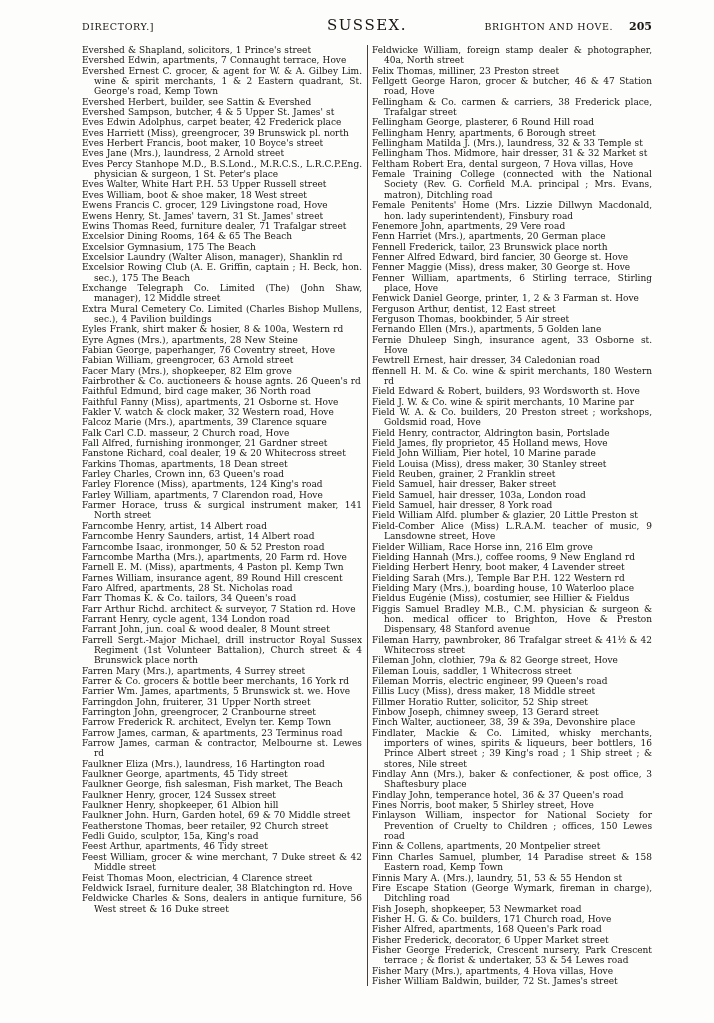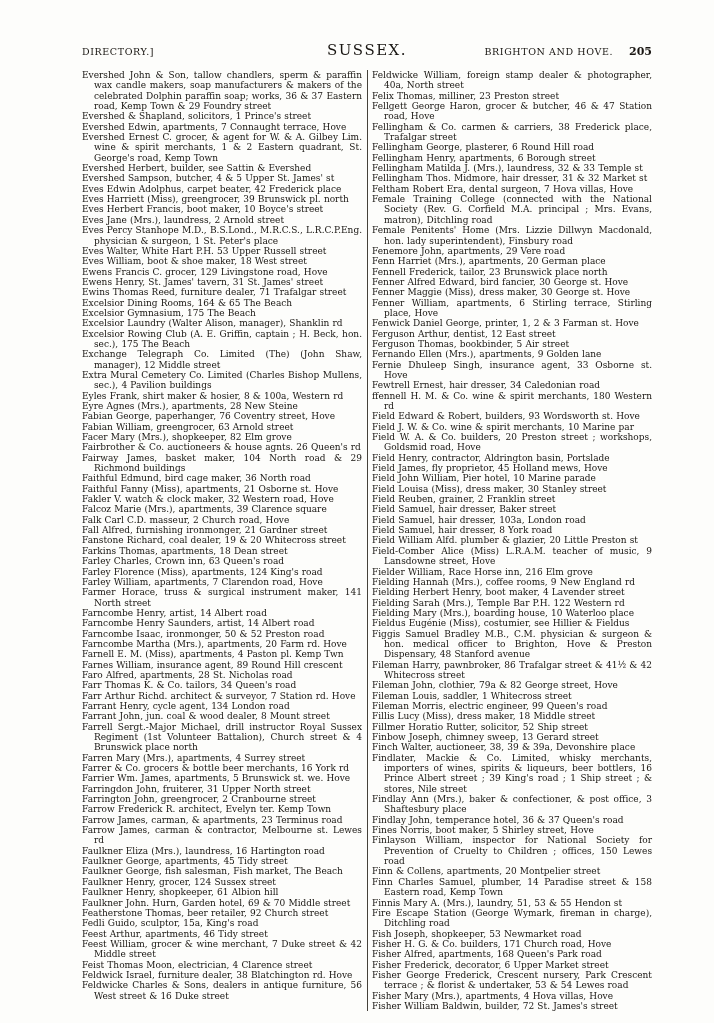--- a/index.html
+++ b/index.html
@@ -5,21 +5,21 @@
   html, body { margin: 0; padding: 0; background: #e8e8e6; }
   .page {
     position: relative;
     width: 714px;
     height: 1023px;
     margin: 0 auto;
     box-sizing: border-box;
     background: #fdfdfb;
     color: #181511;
     font-family: "DejaVu Serif", "Liberation Serif", serif;
-    padding: 41px 62px 16px 82px;
+    padding: 16px 62px 16px 82px;
     overflow: hidden;
   }
   .header {
     display: flex;
     align-items: baseline;
     margin-bottom: 11px;
   }
   .h-left {
     flex: 1;
     font-size: 9.5px;
@@ -73,21 +73,20 @@
 <body>
 
 <div class="page">
   <div class="header">
     <span class="h-left">DIRECTORY.]</span>
     <span class="h-center">SUSSEX.</span>
     <span class="h-right"><span>BRIGHTON AND HOVE.</span><span class="pagenum">205</span></span>
   </div>
   <div class="columns">
     <div class="col" id="col-left">
-        <p class="entry">Evershed John &amp; Son, tallow chandlers, sperm &amp; paraffin wax candle makers, soap manufacturers &amp; makers of the celebrated Dolphin paraffin soap; works, 36 &amp; 37 Eastern road, Kemp Town &amp; 29 Foundry street</p>
         <p class="entry">Evershed &amp; Shapland, solicitors, 1 Prince's street</p>
         <p class="entry">Evershed Edwin, apartments, 7 Connaught terrace, Hove</p>
         <p class="entry">Evershed Ernest C. grocer, &amp; agent for W. &amp; A. Gilbey Lim. wine &amp; spirit merchants, 1 &amp; 2 Eastern quadrant, St. George's road, Kemp Town</p>
         <p class="entry">Evershed Herbert, builder, see Sattin &amp; Evershed</p>
         <p class="entry">Evershed Sampson, butcher, 4 &amp; 5 Upper St. James' st</p>
         <p class="entry">Eves Edwin Adolphus, carpet beater, 42 Frederick place</p>
         <p class="entry">Eves Harriett (Miss), greengrocer, 39 Brunswick pl. north</p>
         <p class="entry">Eves Herbert Francis, boot maker, 10 Boyce's street</p>
         <p class="entry">Eves Jane (Mrs.), laundress, 2 Arnold street</p>
         <p class="entry">Eves Percy Stanhope M.D., B.S.Lond., M.R.C.S., L.R.C.P.Eng. physician &amp; surgeon, 1 St. Peter's place</p>
@@ -101,21 +100,20 @@
         <p class="entry">Excelsior Laundry (Walter Alison, manager), Shanklin rd</p>
         <p class="entry">Excelsior Rowing Club (A. E. Griffin, captain ; H. Beck, hon. sec.), 175 The Beach</p>
         <p class="entry">Exchange Telegraph Co. Limited (The) (John Shaw, manager), 12 Middle street</p>
         <p class="entry">Extra Mural Cemetery Co. Limited (Charles Bishop Mullens, sec.), 4 Pavilion buildings</p>
         <p class="entry">Eyles Frank, shirt maker &amp; hosier, 8 &amp; 100a, Western rd</p>
         <p class="entry">Eyre Agnes (Mrs.), apartments, 28 New Steine</p>
         <p class="entry">Fabian George, paperhanger, 76 Coventry street, Hove</p>
         <p class="entry">Fabian William, greengrocer, 63 Arnold street</p>
         <p class="entry">Facer Mary (Mrs.), shopkeeper, 82 Elm grove</p>
         <p class="entry">Fairbrother &amp; Co. auctioneers &amp; house agnts. 26 Queen's rd</p>
-        <p class="entry">Fairway James, basket maker, 104 North road &amp; 29 Richmond buildings</p>
         <p class="entry">Faithful Edmund, bird cage maker, 36 North road</p>
         <p class="entry">Faithful Fanny (Miss), apartments, 21 Osborne st. Hove</p>
         <p class="entry">Fakler V. watch &amp; clock maker, 32 Western road, Hove</p>
         <p class="entry">Falcoz Marie (Mrs.), apartments, 39 Clarence square</p>
         <p class="entry">Falk Carl C.D. masseur, 2 Church road, Hove</p>
         <p class="entry">Fall Alfred, furnishing ironmonger, 21 Gardner street</p>
         <p class="entry">Fanstone Richard, coal dealer, 19 &amp; 20 Whitecross street</p>
         <p class="entry">Farkins Thomas, apartments, 18 Dean street</p>
         <p class="entry">Farley Charles, Crown inn, 63 Queen's road</p>
         <p class="entry">Farley Florence (Miss), apartments, 124 King's road</p>
@@ -170,21 +168,21 @@
         <p class="entry">Female Penitents' Home (Mrs. Lizzie Dillwyn Macdonald, hon. lady superintendent), Finsbury road</p>
         <p class="entry">Fenemore John, apartments, 29 Vere road</p>
         <p class="entry">Fenn Harriet (Mrs.), apartments, 20 German place</p>
         <p class="entry">Fennell Frederick, tailor, 23 Brunswick place north</p>
         <p class="entry">Fenner Alfred Edward, bird fancier, 30 George st. Hove</p>
         <p class="entry">Fenner Maggie (Miss), dress maker, 30 George st. Hove</p>
         <p class="entry">Fenner William, apartments, 6 Stirling terrace, Stirling place, Hove</p>
         <p class="entry">Fenwick Daniel George, printer, 1, 2 &amp; 3 Farman st. Hove</p>
         <p class="entry">Ferguson Arthur, dentist, 12 East street</p>
         <p class="entry">Ferguson Thomas, bookbinder, 5 Air street</p>
-        <p class="entry">Fernando Ellen (Mrs.), apartments, 9 Golden lane</p>
+        <p class="entry">Fernando Ellen (Mrs.), apartments, 5 Golden lane</p>
         <p class="entry">Fernie Dhuleep Singh, insurance agent, 33 Osborne st. Hove</p>
         <p class="entry">Fewtrell Ernest, hair dresser, 34 Caledonian road</p>
         <p class="entry">ffennell H. M. &amp; Co. wine &amp; spirit merchants, 180 Western rd</p>
         <p class="entry">Field Edward &amp; Robert, builders, 93 Wordsworth st. Hove</p>
         <p class="entry">Field J. W. &amp; Co. wine &amp; spirit merchants, 10 Marine par</p>
         <p class="entry">Field W. A. &amp; Co. builders, 20 Preston street ; workshops, Goldsmid road, Hove</p>
         <p class="entry">Field Henry, contractor, Aldrington basin, Portslade</p>
         <p class="entry">Field James, fly proprietor, 45 Holland mews, Hove</p>
         <p class="entry">Field John William, Pier hotel, 10 Marine parade</p>
         <p class="entry">Field Louisa (Miss), dress maker, 30 Stanley street</p>

